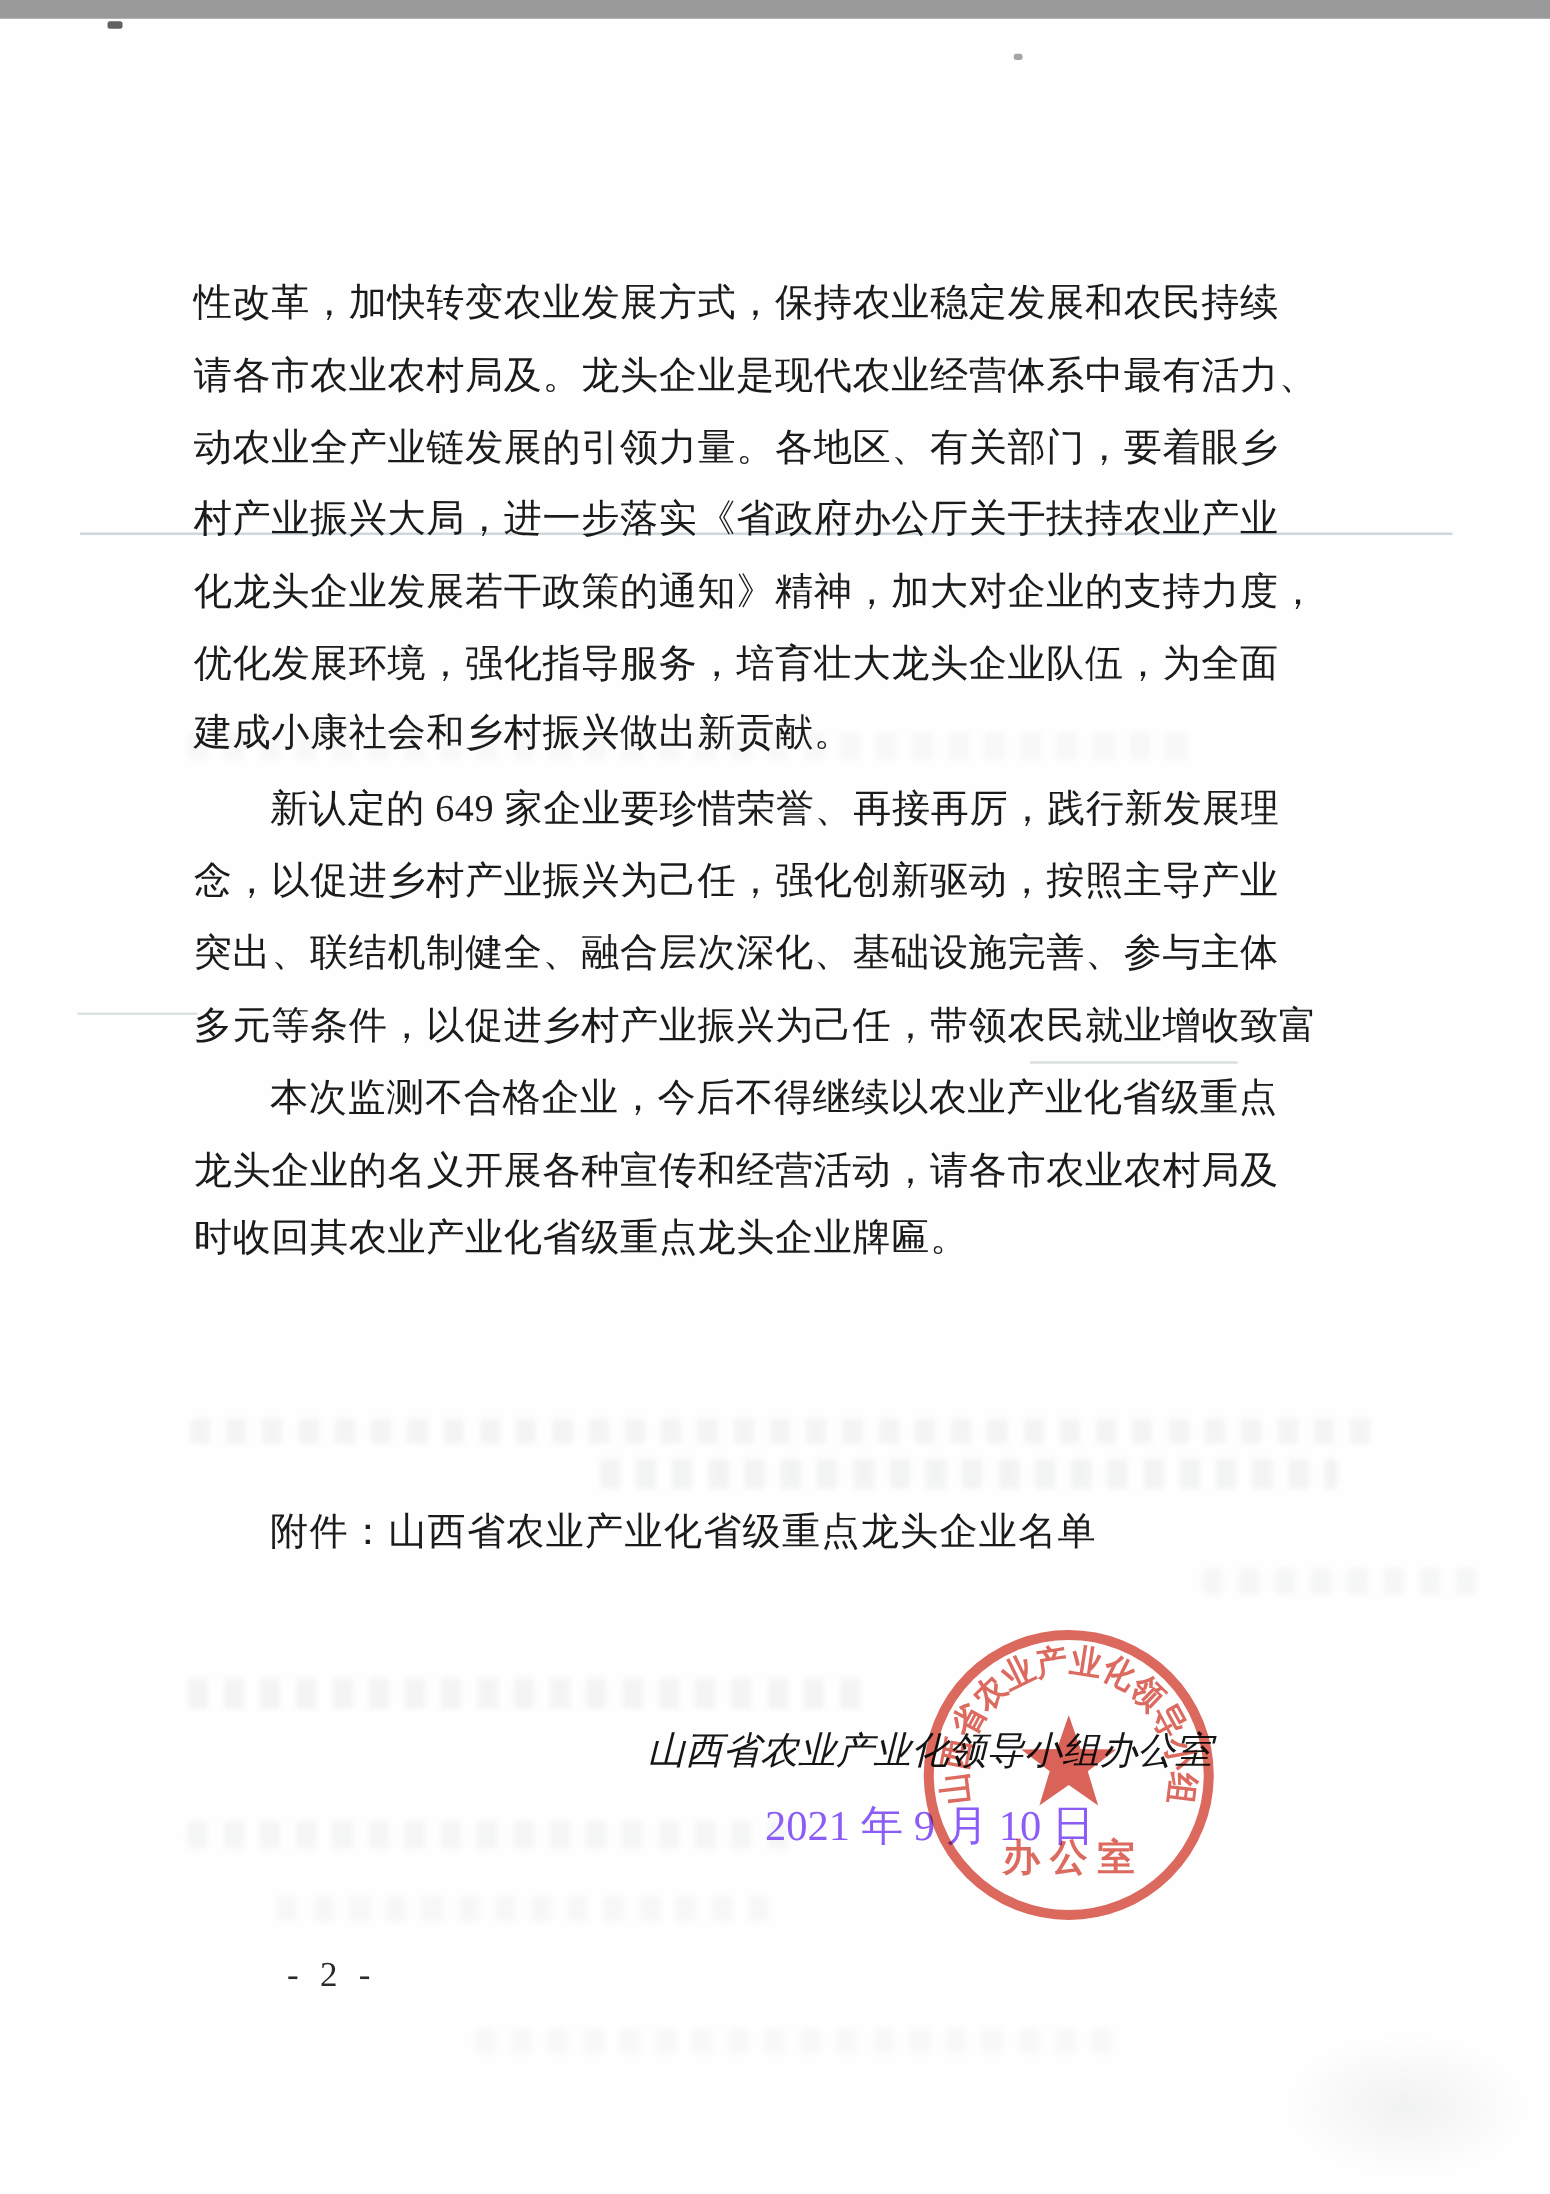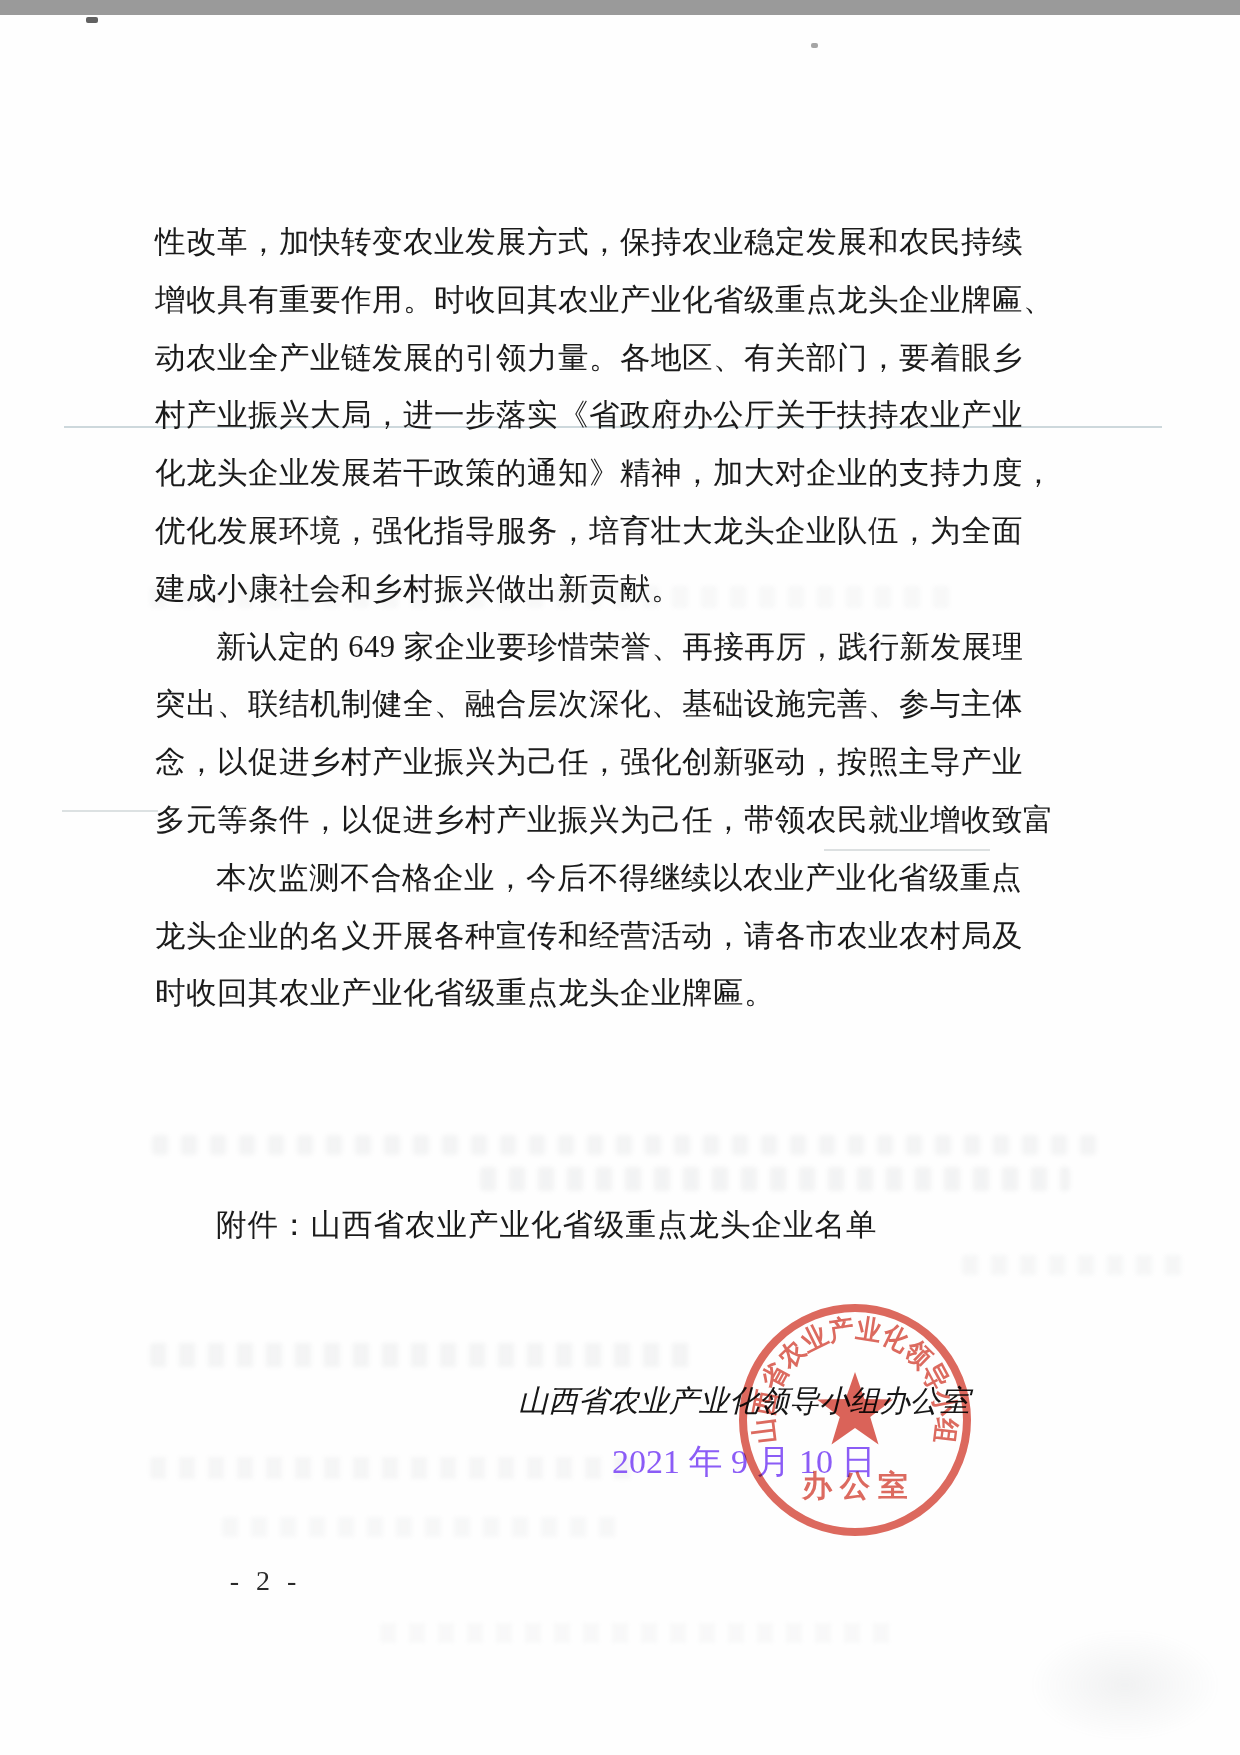--- a/index.html
+++ b/index.html
@@ -22,20 +22,21 @@
     color:#1b1b1b;
   }
   .line{
     text-align:justify;
     text-align-last:justify;
     white-space:nowrap;
   }
   .line.flush{
     text-align-last:left;
     white-space:normal;
+    font-family:Liberation Mono, monospace;
   }
   .line.indent{ text-indent:2em; }
   
   #attachment-line{
     position:absolute;
     left:155px;top:1186px;width:836px;
     font-size:30.5px;line-height:48px;
     text-indent:2em;
     letter-spacing:1px;
     color:#1b1b1b;
@@ -117,29 +118,29 @@
   <div class="bleed" id="bleed-3"></div>
   <div class="bleed" id="bleed-4"></div>
   <div class="bleed" id="bleed-5"></div>
   <div class="bleed" id="bleed-6"></div>
   <div class="bleed" id="bleed-7"></div>
   <div class="bleed" id="bleed-8"></div>
   <div class="bleed" id="bleed-9"></div>
 
   <div id="body-text">
     <div class="line">性改革，加快转变农业发展方式，保持农业稳定发展和农民持续</div>
-    <div class="line">增收具有重要作用。时收回其农业产业化省级重点龙头企业牌匾、</div>
+    <div class="line">请各市农业农村局及。龙头企业是现代农业经营体系中最有活力、</div>
     <div class="line">动农业全产业链发展的引领力量。各地区、有关部门，要着眼乡</div>
     <div class="line">村产业振兴大局，进一步落实《省政府办公厅关于扶持农业产业</div>
     <div class="line">化龙头企业发展若干政策的通知》精神，加大对企业的支持力度，</div>
     <div class="line">优化发展环境，强化指导服务，培育壮大龙头企业队伍，为全面</div>
     <div class="line flush">建成小康社会和乡村振兴做出新贡献。</div>
     <div class="line indent">新认定的 649 家企业要珍惜荣誉、再接再厉，践行新发展理</div>
+    <div class="line">念，以促进乡村产业振兴为己任，强化创新驱动，按照主导产业</div>
     <div class="line">突出、联结机制健全、融合层次深化、基础设施完善、参与主体</div>
-    <div class="line">念，以促进乡村产业振兴为己任，强化创新驱动，按照主导产业</div>
     <div class="line">多元等条件，以促进乡村产业振兴为己任，带领农民就业增收致富</div>
     <div class="line indent">本次监测不合格企业，今后不得继续以农业产业化省级重点</div>
     <div class="line">龙头企业的名义开展各种宣传和经营活动，请各市农业农村局及</div>
     <div class="line flush">时收回其农业产业化省级重点龙头企业牌匾。</div>
   </div>
 
   <div id="attachment-line">附件：山西省农业产业化省级重点龙头企业名单</div>
 
   <div id="signature-line">山西省农业产业化领导小组办公室</div>
   <div id="date-line">2021 年 9 月 10 日</div>

